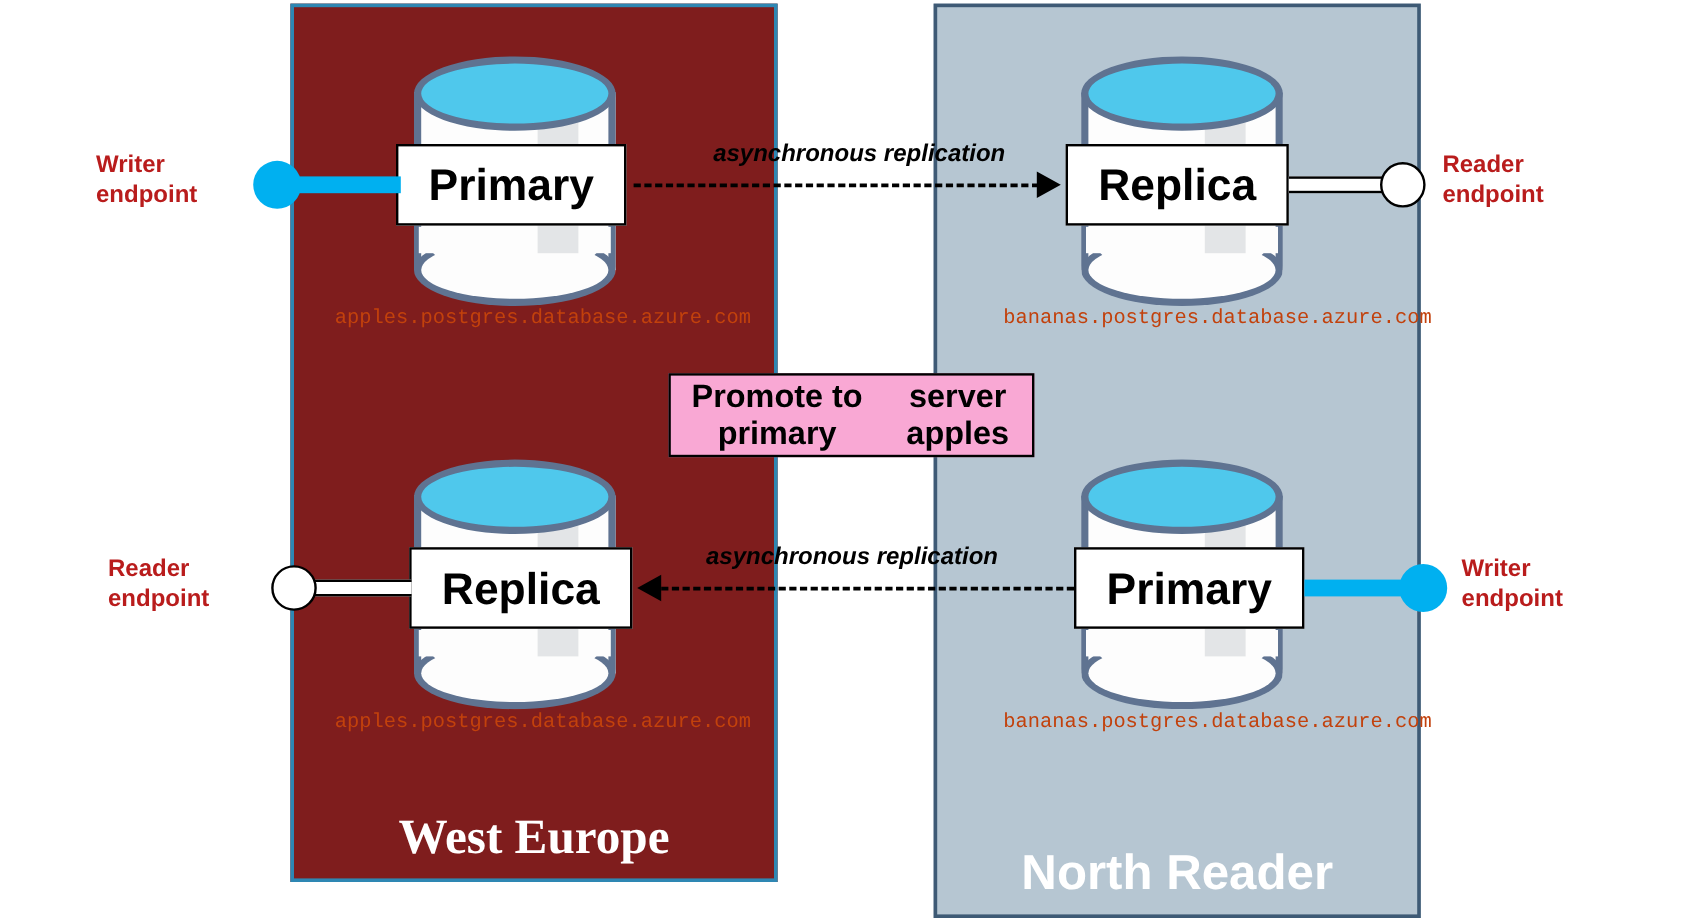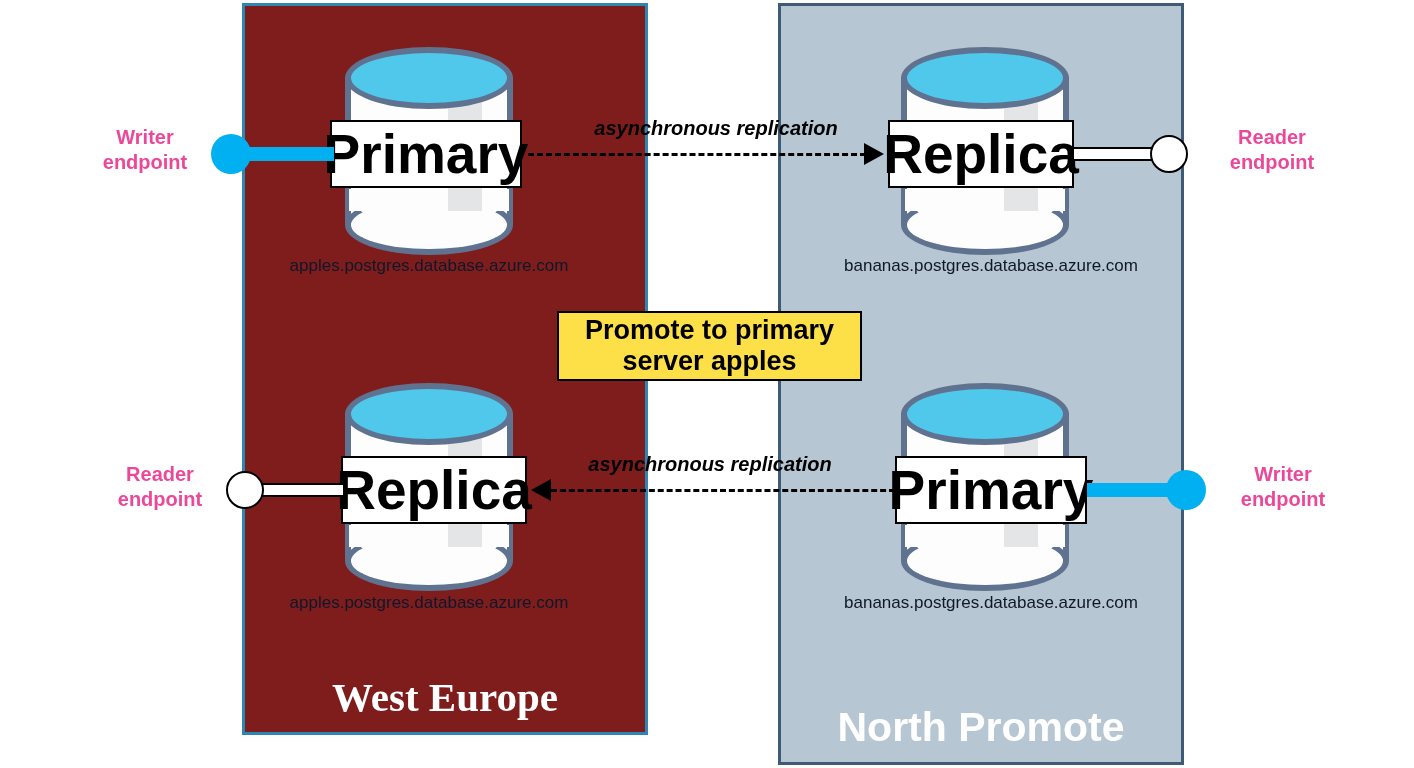--- a/index.html
+++ b/index.html
@@ -122,41 +122,41 @@
   .role-box {
     position: absolute;
     box-sizing: border-box;
     background: #ffffff;
     border: 2px solid #000000;
     display: flex;
     align-items: center;
     justify-content: center;
     color: #000000;
     font-weight: bold;
-    font-size: 55px;
+    font-size: 37px;
     line-height: 1;
     white-space: nowrap;
   }
 
   
   .hostname {
     position: absolute;
     font-size: 17px;
-    color: #0f172a;
+    color: #c2410c;
     text-align: center;
     white-space: nowrap;
+    font-family: Liberation Mono, monospace;
   }
 
   
   .endpoint-label {
     position: absolute;
     font-size: 20px;
     font-weight: bold;
-    color: #ec4899;
-    text-align: center;
+    color: #b91c1c;
     line-height: 1.25;
     white-space: nowrap;
   }
   .writer-dot {
     position: absolute;
     width: 40px;
     height: 40px;
     border-radius: 50%;
     background: #00B0F0;
   }
@@ -215,44 +215,44 @@
   }
 
   
   .promote-box {
     position: absolute;
     left: 557px;
     top: 311px;
     width: 305px;
     height: 70px;
     box-sizing: border-box;
-    background: #fde047;
+    background: #f9a8d4;
     border: 2px solid #000000;
     display: flex;
-    flex-direction: column;
+    flex-direction: row;
     align-items: center;
     justify-content: center;
     font-size: 27px;
     font-weight: bold;
     color: #000000;
     line-height: 1.15;
     text-align: center;
   }
 </style>
 </head>
 <body>
 
 <div id="canvas">
 
   <div class="region region-west">
     <div class="region-label">West Europe</div>
   </div>
 
   <div class="region region-north">
-    <div class="region-label">North Promote</div>
+    <div class="region-label">North Reader</div>
   </div>
 
   <div class="cylinder" style="left:345px; top:47px;">
     <div class="cyl-body"></div>
     <div class="cyl-shade"></div>
     <div class="cyl-bottom"></div>
     <div class="cyl-bottom-cover"></div>
     <div class="cyl-bottom-cover-shade"></div>
     <div class="cyl-top"></div>
   </div>

